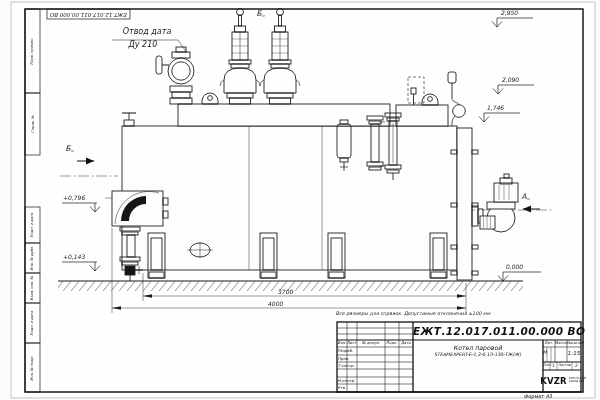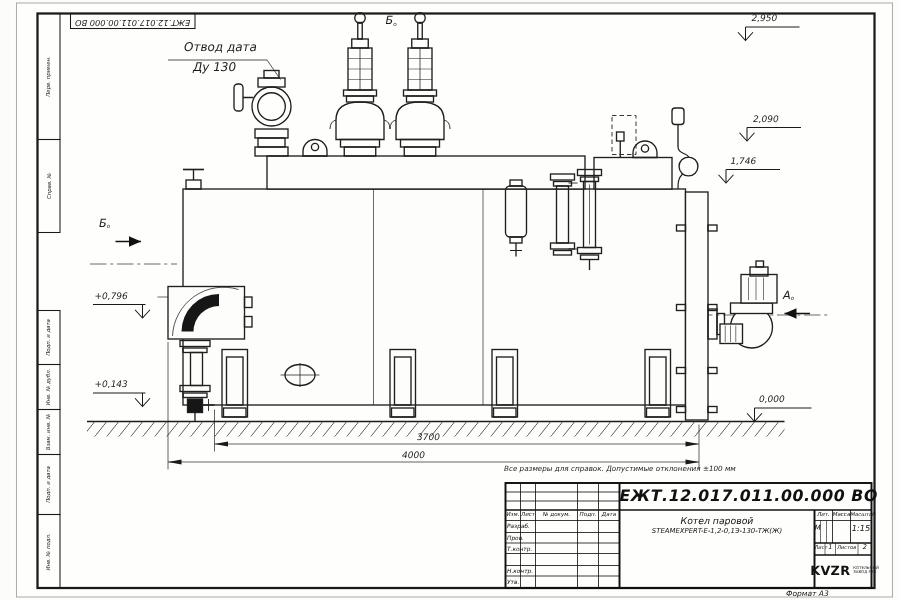--- a/index.html
+++ b/index.html
@@ -361,21 +361,21 @@
       <span class="marginlbl rot90">Взам. инв. №</span>
     </div>
 <div class="rotbox" style="left:25px;top:303px;width:15px;height:40px;">
       <span class="marginlbl rot90">Подп. и дата</span>
     </div>
 <div class="rotbox" style="left:25px;top:343px;width:15px;height:49px;">
       <span class="marginlbl rot90">Инв. № подл.</span>
     </div>
 
 <span class="lbl ctr" style="left:112px;top:28px;width:70px;font-size:8px;font-weight:500;">Отвод дата</span>
-<span class="lbl ctr" style="left:112px;top:41px;width:62px;font-size:8px;font-weight:500;">Ду 130</span>
+<span class="lbl ctr" style="left:112px;top:41px;width:62px;font-size:8px;font-weight:500;">Ду 210</span>
 
 <span class="lbl" style="left:257px;top:10px;font-size:7.5px;font-weight:500;"><span>Б</span><span class="vsub">o</span></span>
 <span class="lbl" style="left:66px;top:145px;font-size:7.5px;font-weight:500;"><span>Б</span><span class="vsub">o</span></span>
 <span class="lbl" style="left:522px;top:193px;font-size:7.5px;font-weight:500;"><span>А</span><span class="vsub">o</span></span>
 
 <span class="lbl" style="left:501px;top:10px;font-size:6px;">2,950</span>
 <span class="lbl" style="left:502px;top:77px;font-size:6px;">2,090</span>
 <span class="lbl" style="left:487px;top:105px;font-size:6px;">1,746</span>
 <span class="lbl" style="left:506px;top:264px;font-size:6px;">0,000</span>
 <span class="lbl" style="left:63px;top:195px;font-size:6px;">+0,796</span>

